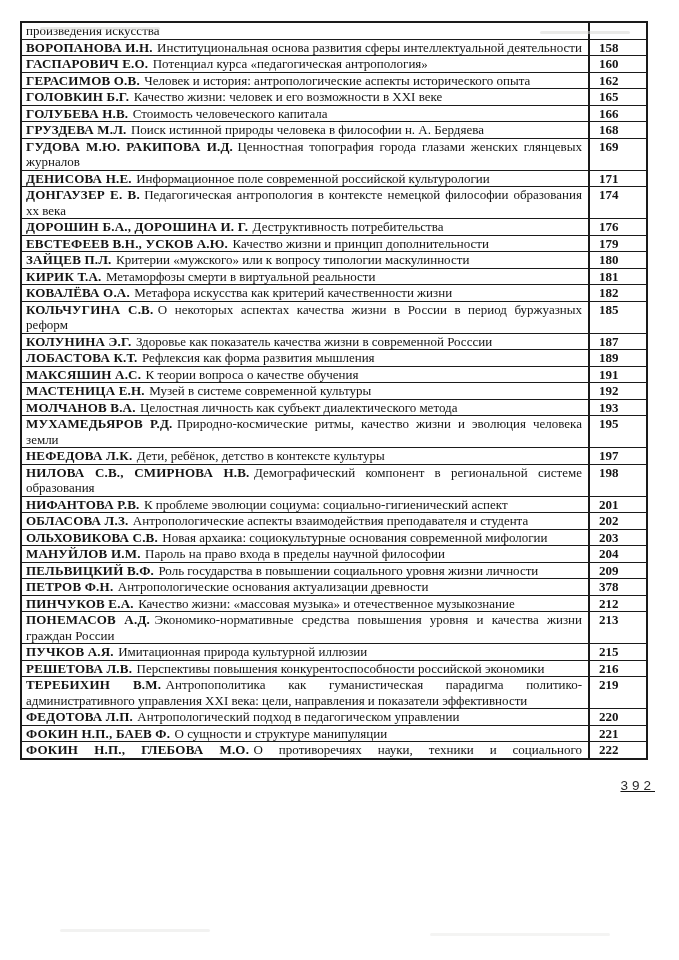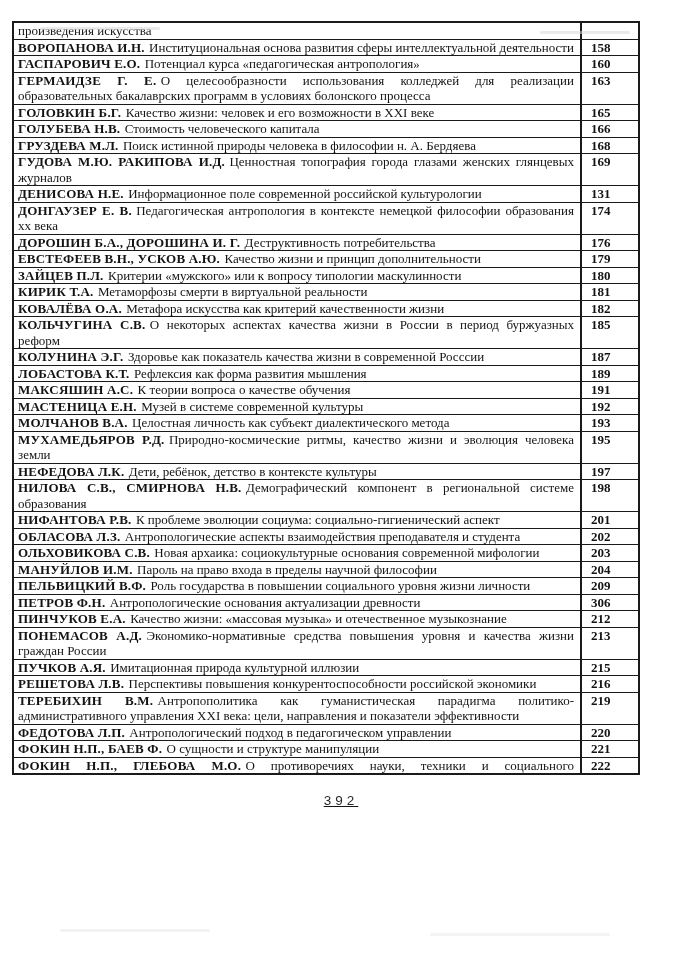--- a/index.html
+++ b/index.html
@@ -22,21 +22,21 @@
   .artifact{position:absolute;background:#d9d9d6;border-radius:2px;opacity:.55;}
   .artifact.a1{left:40px;top:6px;width:120px;height:3px;}
   .artifact.a2{left:540px;top:10px;width:90px;height:3px;}
   .artifact.a3{left:60px;top:908px;width:150px;height:3px;opacity:.35;}
   .artifact.a4{left:430px;top:912px;width:180px;height:3px;opacity:.3;}
 
   table.toc{
     border-collapse:collapse;
     table-layout:fixed;
     width:628px;
-    margin:21px 0 0 12px;
+    margin:21px 0 0 20px;
     border:2px solid var(--border);
   }
   td{
     vertical-align:top;
     border:1px solid var(--border);
   }
   td.entry-cell{
     font-size:13px;
     line-height:15.5px;
     text-align:justify;
@@ -50,21 +50,21 @@
     width:45px;
     font-weight:bold;
     font-size:13px;
     line-height:15.5px;
     padding:0 2px 0 9px;
     border-radius:7px;
   }
   .footer{
     width:628px;
     margin:16px 0 0 27px;
-    text-align:center;
+    text-align:right;
     text-decoration:underline;
   }
   .footer span{
     font-family:"Liberation Sans", sans-serif;
     font-size:13.5px;
     letter-spacing:4px;
     color:#2a2a2a;
   }
 </style>
 </head>
@@ -86,25 +86,25 @@
   <tr>
     <td class="entry-cell"><span class="authors">ВОРОПАНОВА И.Н.</span><span class="title">Институциональная основа развития сферы интеллектуальной деятельности</span></td>
     <td class="page-cell">158</td>
   </tr>
 
   <tr>
     <td class="entry-cell"><span class="authors">ГАСПАРОВИЧ Е.О.</span><span class="title">Потенциал курса «педагогическая антропология»</span></td>
     <td class="page-cell">160</td>
   </tr>
 
-
-  <tr>
-    <td class="entry-cell"><span class="authors">ГЕРМАИДЗЕ Г. Е.</span><span class="title">О целесообразности использования колледжей для реализации образовательных бакалаврских программ в условиях болонского процесса</span></td>
-    <td class="page-cell">163</td>
-  </tr>
+  <tr>
+    <td class="entry-cell"><span class="authors">ГЕРАСИМОВ О.В.</span><span class="title">Человек и история: антропологические аспекты исторического опыта</span></td>
+    <td class="page-cell">162</td>
+  </tr>
+
 
   <tr>
     <td class="entry-cell"><span class="authors">ГОЛОВКИН Б.Г.</span><span class="title">Качество жизни: человек и его возможности в XXI веке</span></td>
     <td class="page-cell">165</td>
   </tr>
 
   <tr>
     <td class="entry-cell"><span class="authors">ГОЛУБЕВА Н.В.</span><span class="title">Стоимость человеческого капитала</span></td>
     <td class="page-cell">166</td>
   </tr>
@@ -114,21 +114,21 @@
     <td class="page-cell">168</td>
   </tr>
 
   <tr>
     <td class="entry-cell"><span class="authors">ГУДОВА М.Ю. РАКИПОВА И.Д.</span><span class="title">Ценностная топография города глазами женских глянцевых журналов</span></td>
     <td class="page-cell">169</td>
   </tr>
 
   <tr>
     <td class="entry-cell"><span class="authors">ДЕНИСОВА Н.Е.</span><span class="title">Информационное поле современной российской культурологии</span></td>
-    <td class="page-cell">131</td>
+    <td class="page-cell">171</td>
   </tr>
 
 
   <tr>
     <td class="entry-cell"><span class="authors">ДОНГАУЗЕР Е. В.</span><span class="title">Педагогическая антропология в контексте немецкой философии образования xx века</span></td>
     <td class="page-cell">174</td>
   </tr>
 
   <tr>
     <td class="entry-cell"><span class="authors">ДОРОШИН Б.А., ДОРОШИНА И. Г.</span><span class="title">Деструктивность потребительства</span></td>
@@ -222,21 +222,21 @@
   </tr>
 
 
   <tr>
     <td class="entry-cell"><span class="authors">ПЕЛЬВИЦКИЙ В.Ф.</span><span class="title">Роль государства в повышении социального уровня жизни личности</span></td>
     <td class="page-cell">209</td>
   </tr>
 
   <tr>
     <td class="entry-cell"><span class="authors">ПЕТРОВ Ф.Н.</span><span class="title">Антропологические основания актуализации древности</span></td>
-    <td class="page-cell">306</td>
+    <td class="page-cell">378</td>
   </tr>
 
   <tr>
     <td class="entry-cell"><span class="authors">ПИНЧУКОВ Е.А.</span><span class="title">Качество жизни: «массовая музыка» и отечественное музыкознание</span></td>
     <td class="page-cell">212</td>
   </tr>
 
   <tr>
     <td class="entry-cell"><span class="authors">ПОНЕМАСОВ А.Д.</span><span class="title">Экономико-нормативные средства повышения уровня и качества жизни граждан России</span></td>
     <td class="page-cell">213</td>

